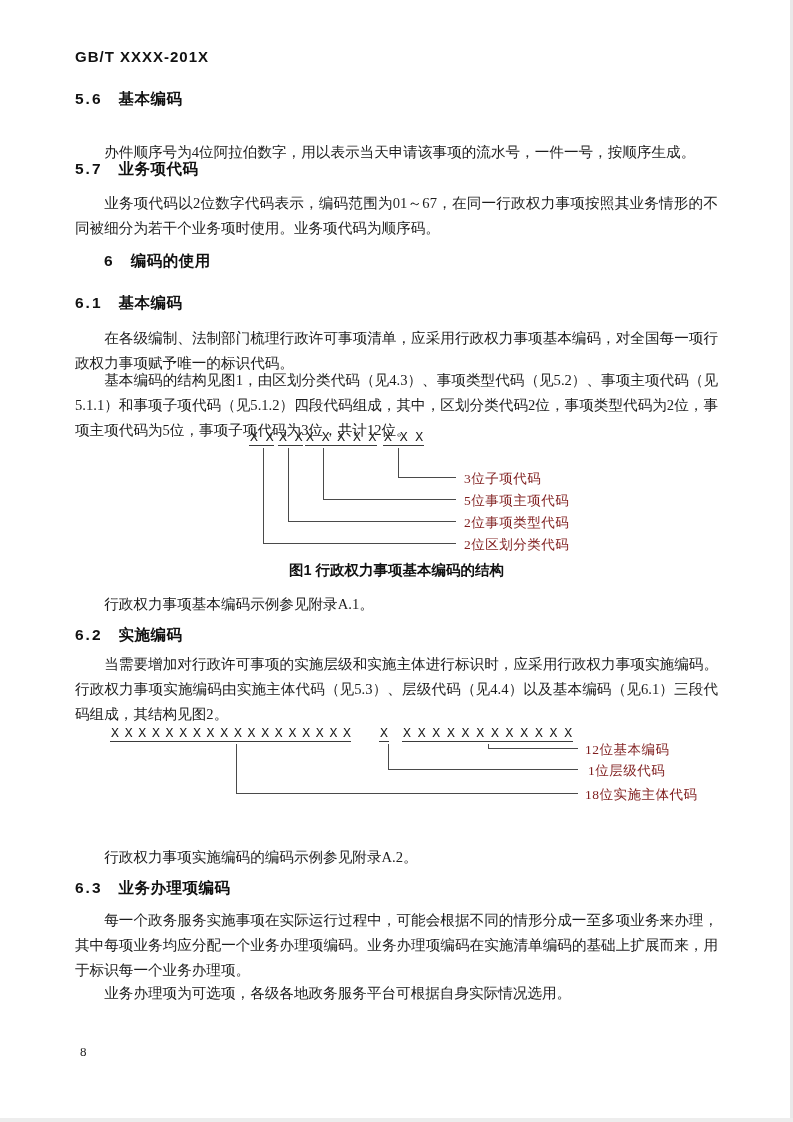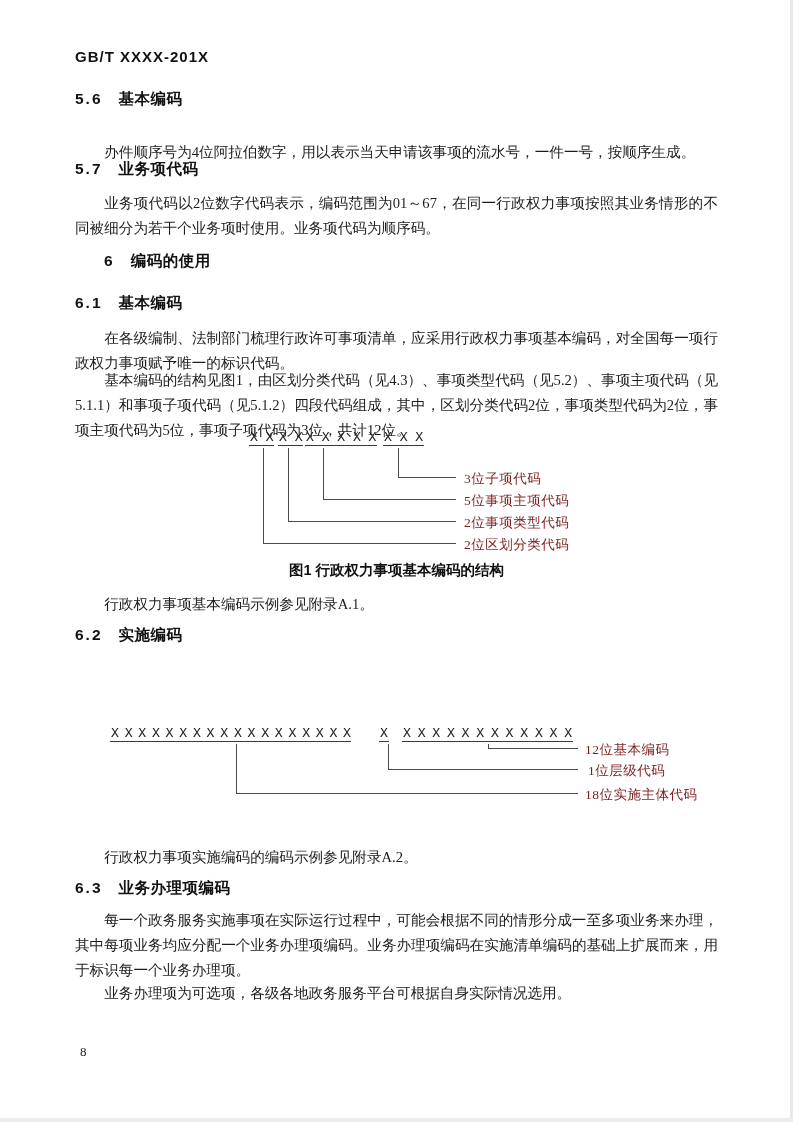--- a/index.html
+++ b/index.html
@@ -111,20 +111,21 @@
     <span class="figlabel" style="left:456px;top:514px;">2位事项类型代码</span>
     <span class="figlabel" style="left:456px;top:536px;">2位区划分类代码</span>
   </div>
   <div class="figcaption" style="top:561px;">图1 行政权力事项基本编码的结构</div>
 
   <div class="para" style="top:592px;">行政权力事项基本编码示例参见附录A.1。</div>
 
   <div class="heading" style="top:625px;">
     <span class="num">6.2</span><span>实施编码</span>
   </div>
+  <div class="para" style="top:652px;">当需要增加对行政许可事项的实施层级和实施主体进行标识时，应采用行政权力事项实施编码。行政权力事项实施编码由实施主体代码（见5.3）、层级代码（见4.4）以及基本编码（见6.1）三段代码组成，其结构见图2。</div>
 
   <div class="figure">
     <span class="xgroup xg-tight" style="left:102px;top:725px;">X X X X X X X X X X X X X X X X X X</span>
     <span class="xgroup" style="left:371px;top:725px;">X</span>
     <span class="xgroup xg-tight2" style="left:394px;top:725px;">X X X X X X X X X X X X</span>
 
     <div class="vline" style="left:228px;top:744px;height:50px;"></div>
     <div class="vline" style="left:380px;top:744px;height:26px;"></div>
     <div class="vline" style="left:480px;top:744px;height:5px;"></div>
 

